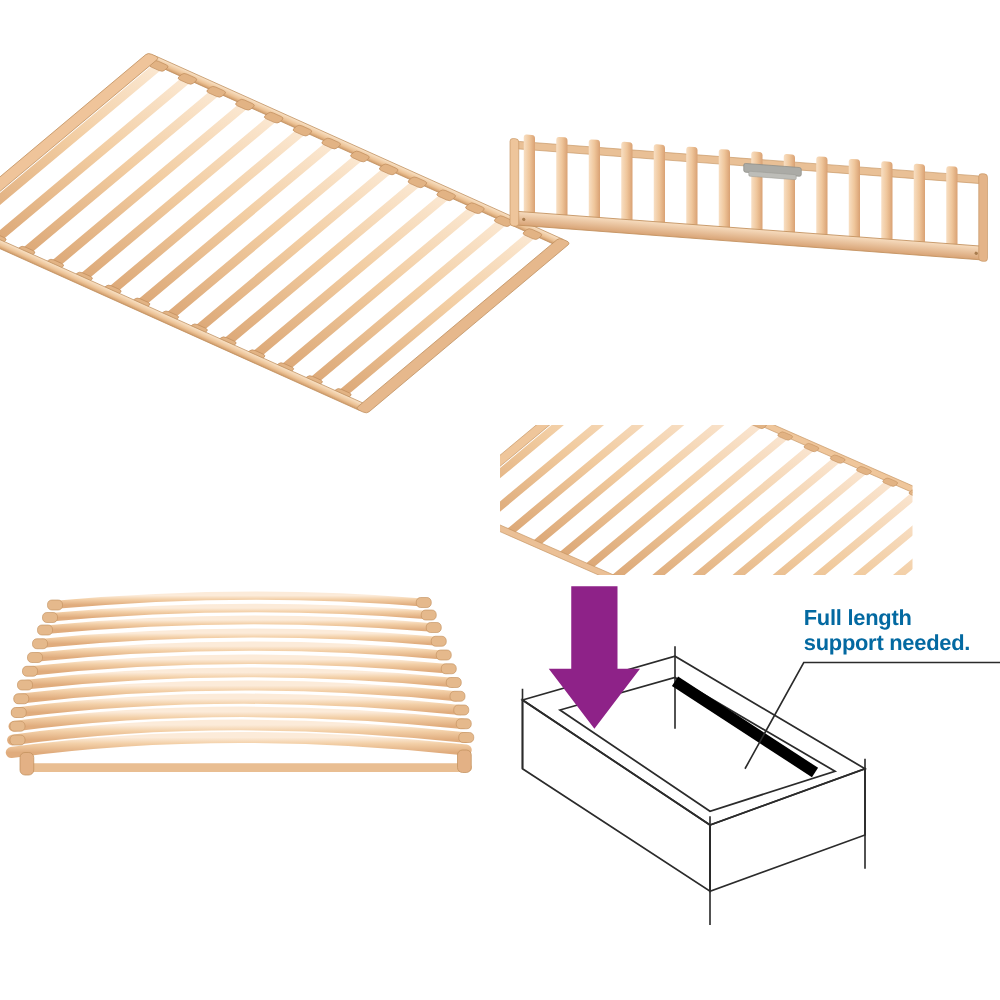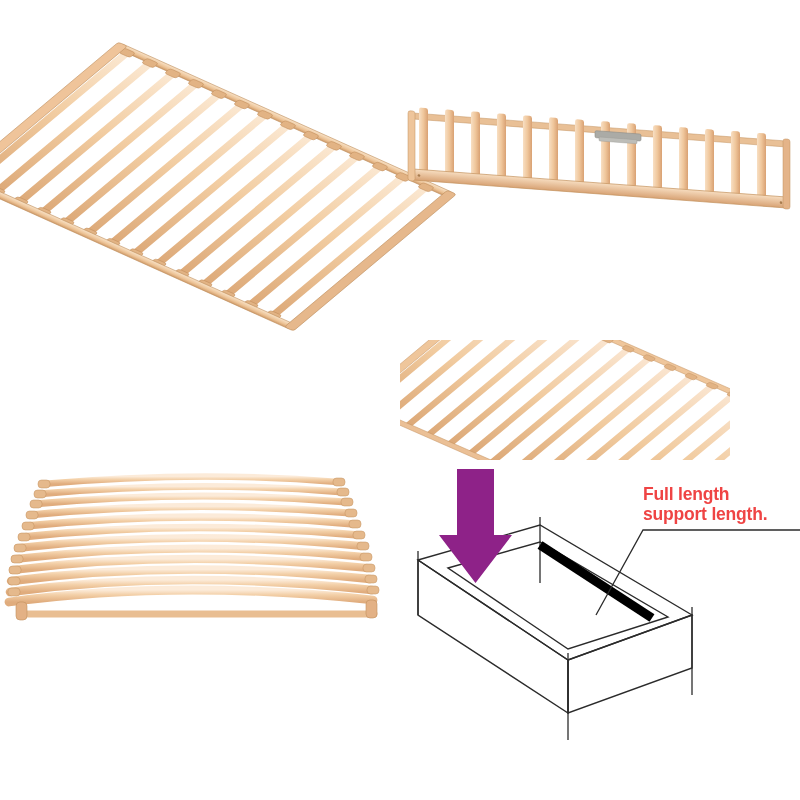--- a/index.html
+++ b/index.html
@@ -6,21 +6,21 @@
   body{width:800px;height:800px;position:relative;overflow:hidden;
        font-family:"Liberation Sans","DejaVu Sans",sans-serif;}
   .stage{position:absolute;inset:0;width:800px;height:800px;background:#ffffff;}
   .panel{position:absolute;}
   svg{display:block;overflow:visible;}
 
   
   .ann-text{
     position:absolute;
     font-weight:bold;
-    color:#ef4444;
+    color:#0369a1;
     line-height:1.12;
     letter-spacing:-0.2px;
     white-space:nowrap;
   }
   .ann-line1{font-size:17.5px;}
   .ann-line2{font-size:17.5px;}
 </style>
 </head>
 <body style="background: rgb(255, 255, 255);">
 
@@ -295,16 +295,16 @@
       <g fill="#8E2288">
         <path d="M 57 14 L 94 14 L 94 80 L 112 80 L 75.5 128 L 39 80 L 57 80 Z"></path>
       </g>
 
       <g stroke="#2B2B2B" stroke-width="1.3" fill="none">
         <path d="M 196 160 L 243 75 L 400 75"></path>
       </g>
     </svg>
 
     <div class="ann-text ann-line1" style="left:243px;top:30px;">Full length</div>
-    <div class="ann-text ann-line2" style="left:243px;top:50px;">support length.</div>
+    <div class="ann-text ann-line2" style="left:243px;top:50px;">support needed.</div>
   </div>
 
 </div>
 
 </body></html>

